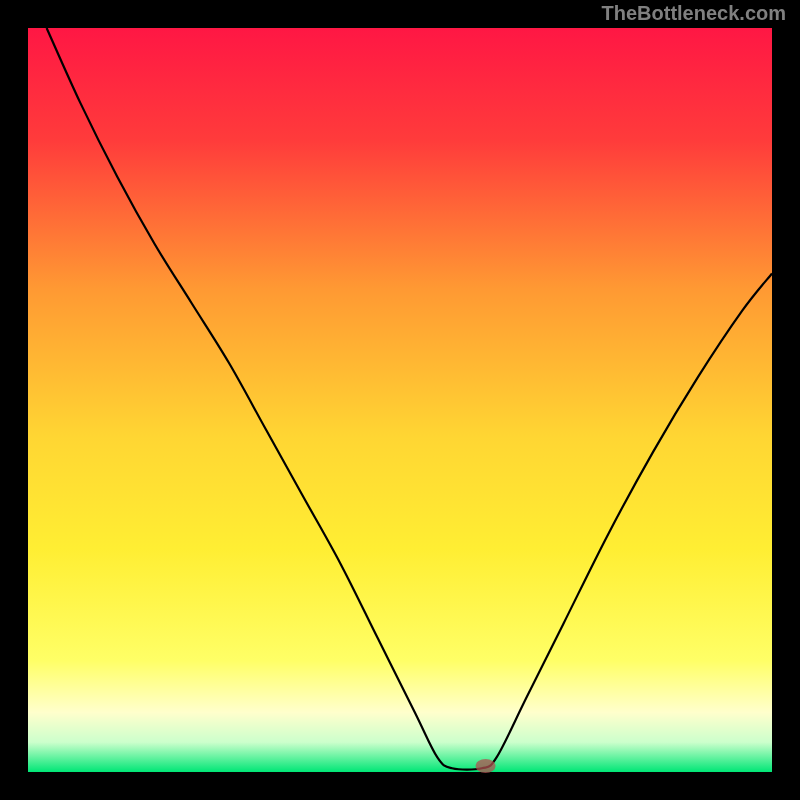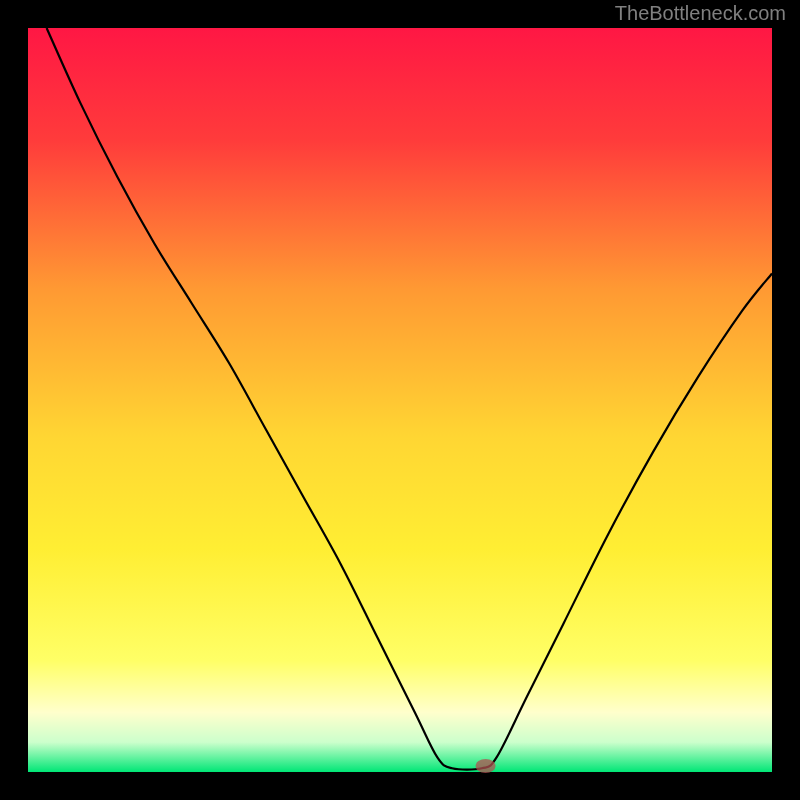--- a/index.html
+++ b/index.html
@@ -11,21 +11,21 @@
   .container {
     width: 800px;
     height: 800px;
     position: relative;
   }
   .watermark {
     position: absolute;
     top: 2px;
     right: 14px;
     font-size: 20px;
-    font-weight: normal;
+    font-weight: bold;
     color: #808080;
     z-index: 10;
   }
   svg.chart-svg {
     display: block;
   }
 </style>
 </head>
 <body>
 

